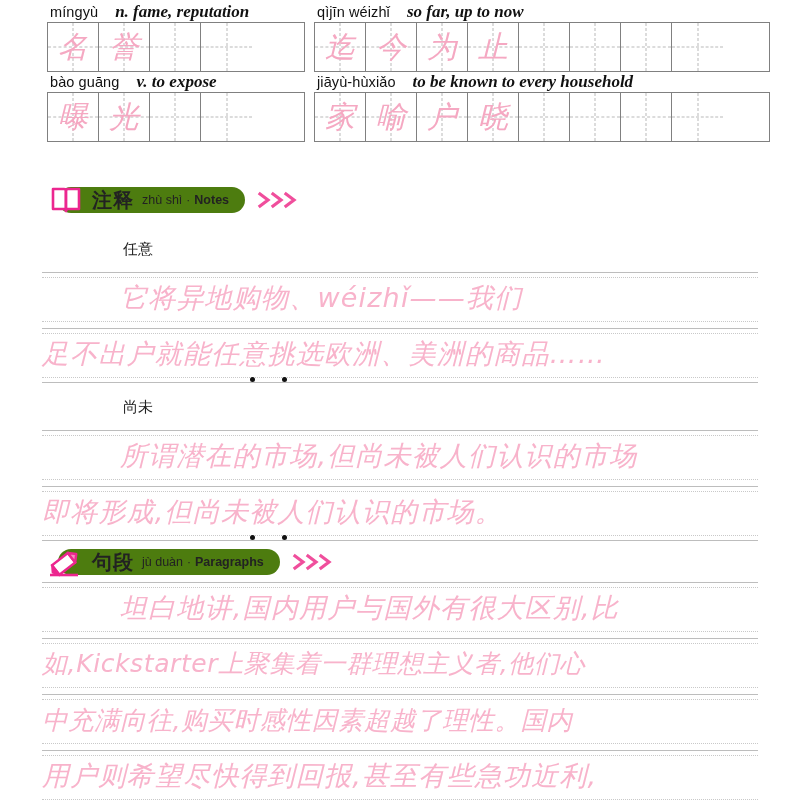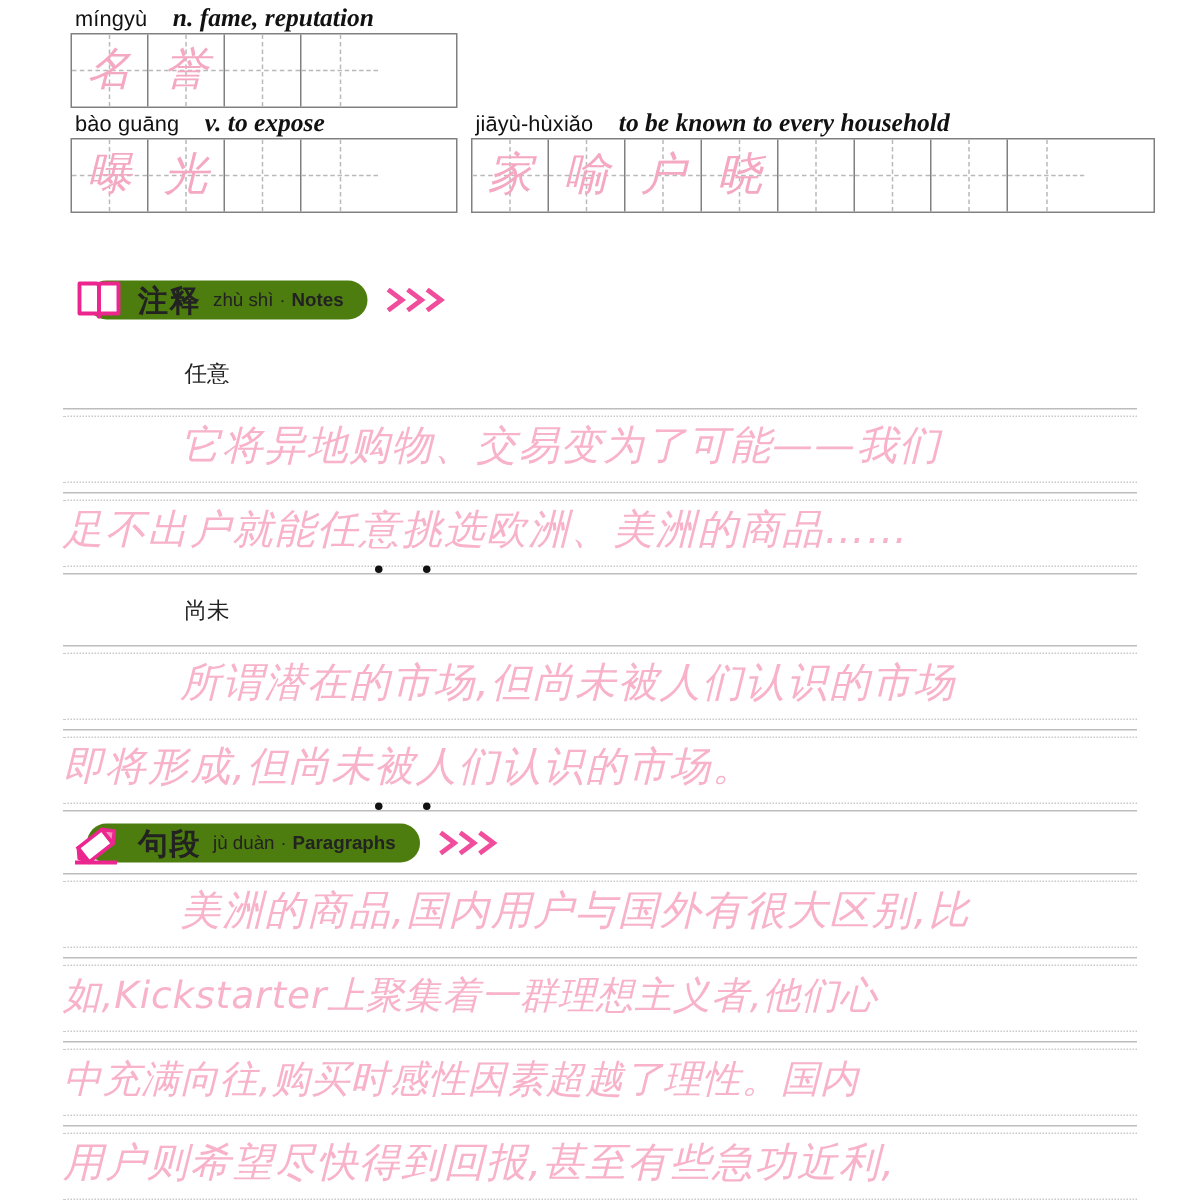--- a/index.html
+++ b/index.html
@@ -158,20 +158,44 @@
               <span class="ch">名</span>
             </div>
           <div class="cell">
               <span class="ch">誉</span>
             </div>
           <div class="cell"></div>
           <div class="cell"></div>
         </div>
       </div>
 
+      <div class="vocab-block right">
+        <div class="vocab-head">
+          <span class="pinyin">qìjīn wéizhǐ</span>
+          <span class="gloss">so far, up to now</span>
+        </div>
+        <div class="grid">
+          <div class="cell">
+              <span class="ch">迄</span>
+            </div>
+          <div class="cell">
+              <span class="ch">今</span>
+            </div>
+          <div class="cell">
+              <span class="ch">为</span>
+            </div>
+          <div class="cell">
+              <span class="ch">止</span>
+            </div>
+          <div class="cell"></div>
+          <div class="cell"></div>
+          <div class="cell"></div>
+          <div class="cell"></div>
+        </div>
+      </div>
     </div>
 
     <div class="vocab-row" style="text-align:right;">
       <div class="vocab-block left">
         <div class="vocab-head">
           <span class="pinyin">bào guāng</span>
           <span class="gloss">v. to expose</span>
         </div>
         <div class="grid">
           <div class="cell">
@@ -235,21 +259,21 @@
     </div>
   </div>
 
   <div class="nlabel" style="left:123px;top:240px;text-align:center;">任意</div>
 
   <div class="writing" style="top:272px;">
     <div class="wline">
       <div class="rule-solid" style="top:0;"></div>
       <div class="rule-dotted" style="top:5px;"></div>
       <div class="rule-dotted" style="top:49px;"></div>
-      <div class="wtext indent">它将异地购物、交易变为了可能——我们</div>
+      <div class="wtext indent">它将异地购物、wéizhǐ——我们</div>
     </div>
     <div class="wline" style="margin-top:4px;">
       <div class="rule-solid" style="top:0;"></div>
       <div class="rule-dotted" style="top:5px;"></div>
       <div class="rule-dotted" style="top:49px;"></div>
       <div class="rule-solid" style="top:54px;"></div>
       <div class="wtext">足不出户就能任意挑选欧洲、美洲的商品……</div>
       <div class="emph-dots" style="left:208px;top:49px;width:70px;">
         <i style="left:0;"></i>
           <i style="left:32px;"></i>
@@ -303,21 +327,21 @@
         <path d="M29 4 L37 10 L29 16" fill="none" stroke="#f04e9c" stroke-width="3.2" stroke-linecap="square"></path>
       </svg>
     </div>
   </div>
 
   <div class="writing" style="top:582px;">
     <div class="wline">
       <div class="rule-solid" style="top:0;"></div>
       <div class="rule-dotted" style="top:5px;"></div>
       <div class="rule-dotted" style="top:49px;"></div>
-      <div class="wtext indent">美洲的商品,国内用户与国外有很大区别,比</div>
+      <div class="wtext indent">坦白地讲,国内用户与国外有很大区别,比</div>
     </div>
     <div class="wline" style="margin-top:4px;">
       <div class="rule-solid" style="top:0;"></div>
       <div class="rule-dotted" style="top:5px;"></div>
       <div class="rule-dotted" style="top:49px;"></div>
       <div class="wtext" style="font-size:25px;letter-spacing:.6px;">如,Kickstarter上聚集着一群理想主义者,他们心</div>
     </div>
     <div class="wline" style="margin-top:4px;">
       <div class="rule-solid" style="top:0;"></div>
       <div class="rule-dotted" style="top:5px;"></div>

